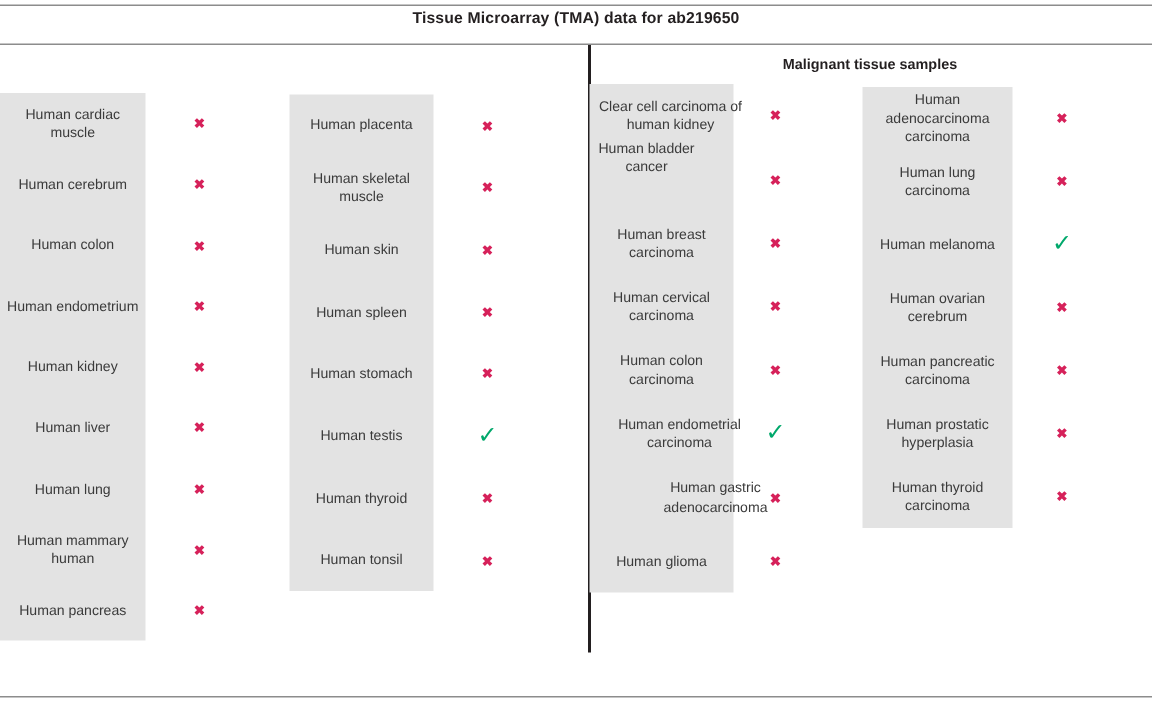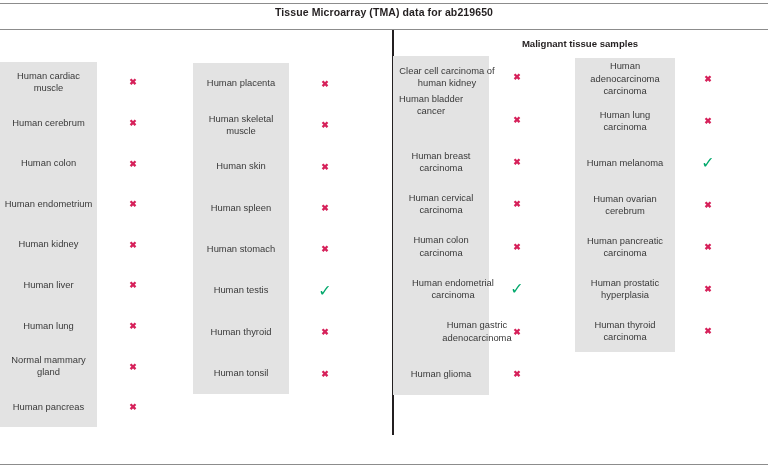--- a/index.html
+++ b/index.html
@@ -127,21 +127,21 @@
         <div class="mark neg" style="left: 123px; top: 239.7px;">✖</div>
         <div class="row" style="left: 0px; top: 265px; width: 97px; height: 40.6px;">
           <div class="label">Human liver</div>
         </div>
         <div class="mark neg" style="left: 123px; top: 280.3px;">✖</div>
         <div class="row" style="left: 0px; top: 305.6px; width: 97px; height: 40.6px;">
           <div class="label">Human lung</div>
         </div>
         <div class="mark neg" style="left: 123px; top: 320.9px;">✖</div>
         <div class="row" style="left: 0px; top: 346.2px; width: 97px; height: 40.6px;">
-          <div class="label">Normal mammary gland</div>
+          <div class="label">Human mammary human</div>
         </div>
         <div class="mark neg" style="left: 123px; top: 361.5px;">✖</div>
         <div class="row" style="left: 0px; top: 386.8px; width: 97px; height: 40.6px;">
           <div class="label">Human pancreas</div>
         </div>
         <div class="mark neg" style="left: 123px; top: 402.1px;">✖</div>
       </div>
       <div class="col">
         <div class="band" style="left: 193px; top: 63px; width: 96px; height: 331.2px; background: rgb(227, 227, 227);"></div>
         <div class="row" style="left: 193px; top: 63px; width: 96px; height: 41.4px;">

